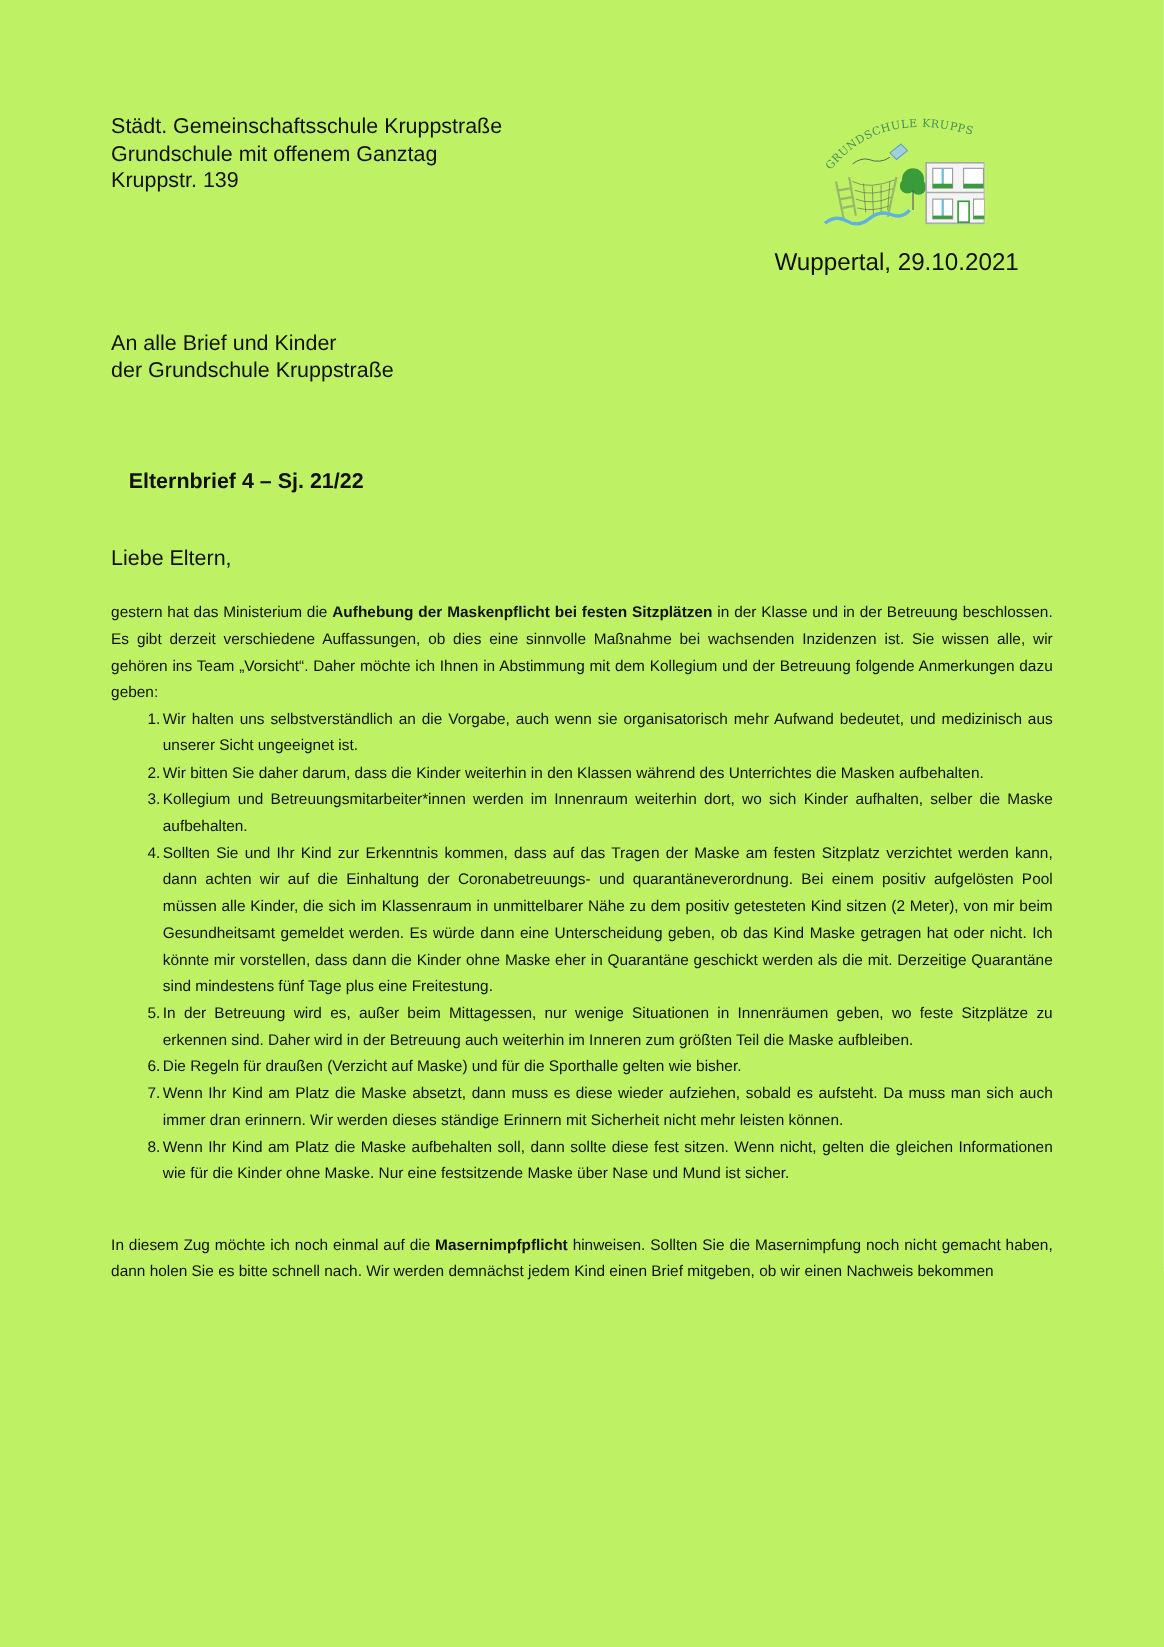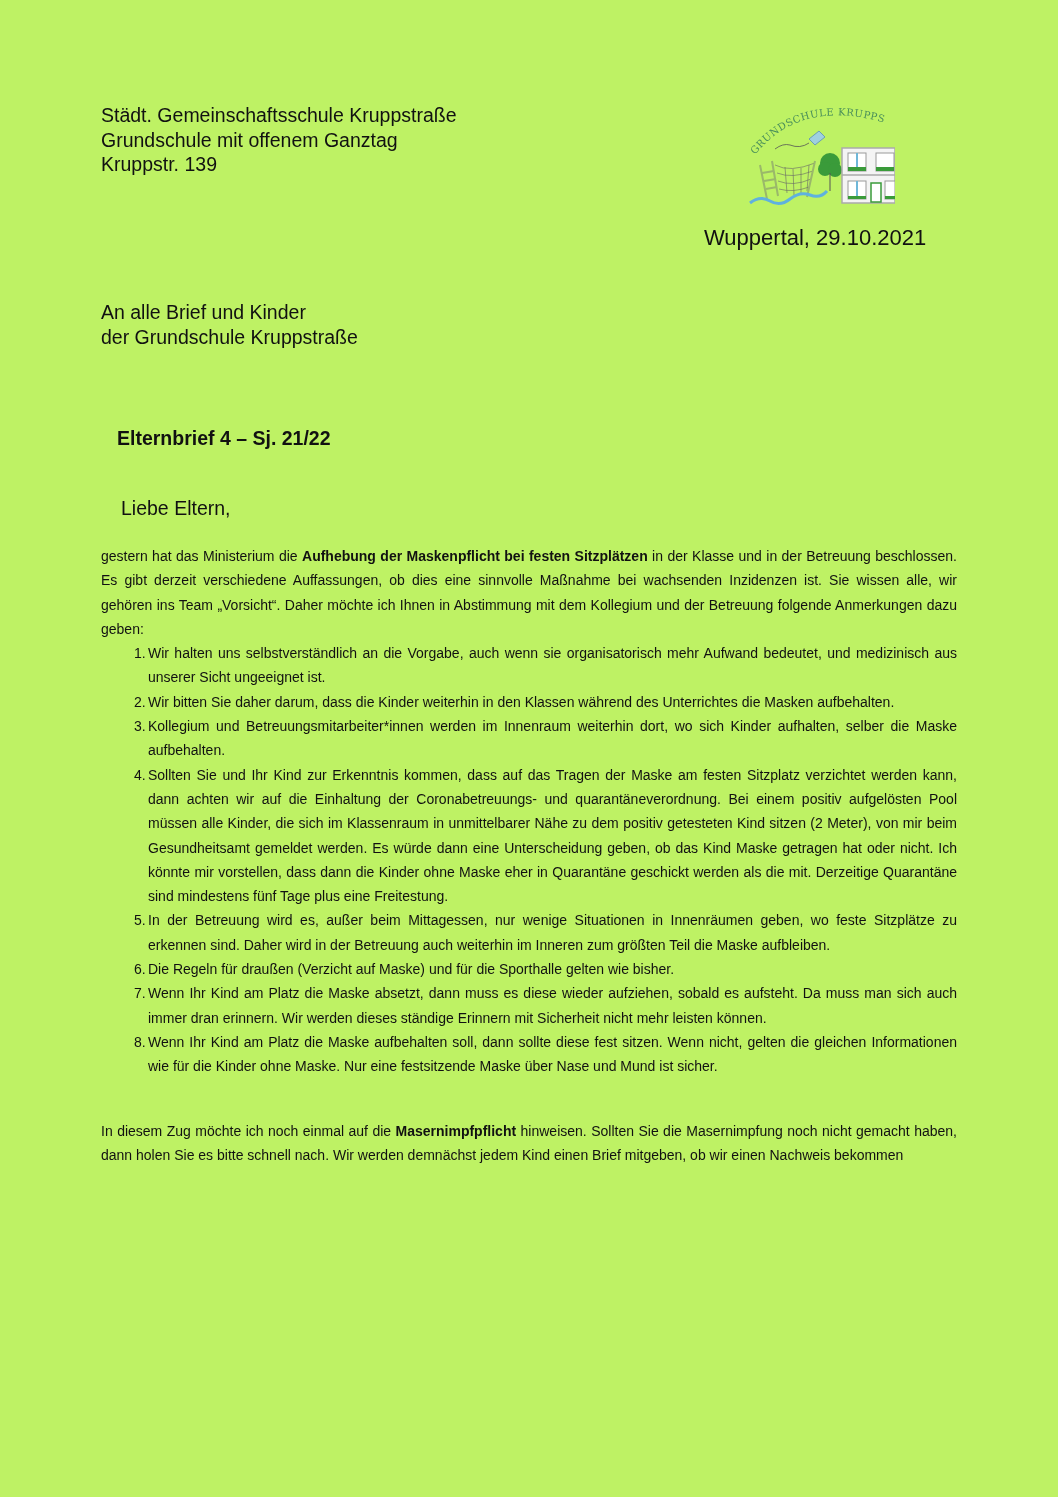--- a/index.html
+++ b/index.html
@@ -5,21 +5,21 @@
   html, body { margin: 0; padding: 0; background: #ffffff; }
   body { width: 1058px; height: 1497px; position: relative; overflow: hidden;
          font-family: "Liberation Sans", sans-serif; color: #111111; }
   .page { position: absolute; left: 0; top: 0; width: 1058px; height: 1497px; background: #bef264; }
   .sender { position: absolute; left: 101px; top: 103px; font-size: 19.5px; line-height: 24.5px; }
   .sender div { white-space: nowrap; }
   .logo { position: absolute; left: 745px; top: 103px; width: 150px; height: 105px; }
   .date { position: absolute; left: 704px; top: 226px; font-size: 22px; line-height: 24px; white-space: nowrap; }
   .recipient { position: absolute; left: 101px; top: 300px; font-size: 19.5px; line-height: 24.5px; }
   .subject { position: absolute; left: 101px; top: 426px; font-size: 19.5px; font-weight: bold; line-height: 24px; white-space: nowrap; margin-left: 16px; }
-  .salutation { position: absolute; left: 101px; top: 496px; font-size: 19.5px; line-height: 24px; white-space: nowrap; margin-left: 20px; }
+  .salutation { position: absolute; left: 101px; top: 496px; font-size: 19.5px; line-height: 24px; white-space: nowrap; }
   .body-text { position: absolute; left: 101px; top: 544px; width: 856px; font-size: 14px; line-height: 24.3px; }
   .para { text-align: justify; margin: 0; }
   ol.rules { margin: 0; padding: 0; list-style: none; }
   ol.rules li { position: relative; padding-left: 47px; text-align: justify; }
   ol.rules li .num { position: absolute; left: 33px; top: 0; }
   ol.rules li .txt { display: block; margin-left: 0; }
   .para2 { margin-top: 40px; text-align: justify; }
   b { font-weight: bold; }
 </style>
 </head>

